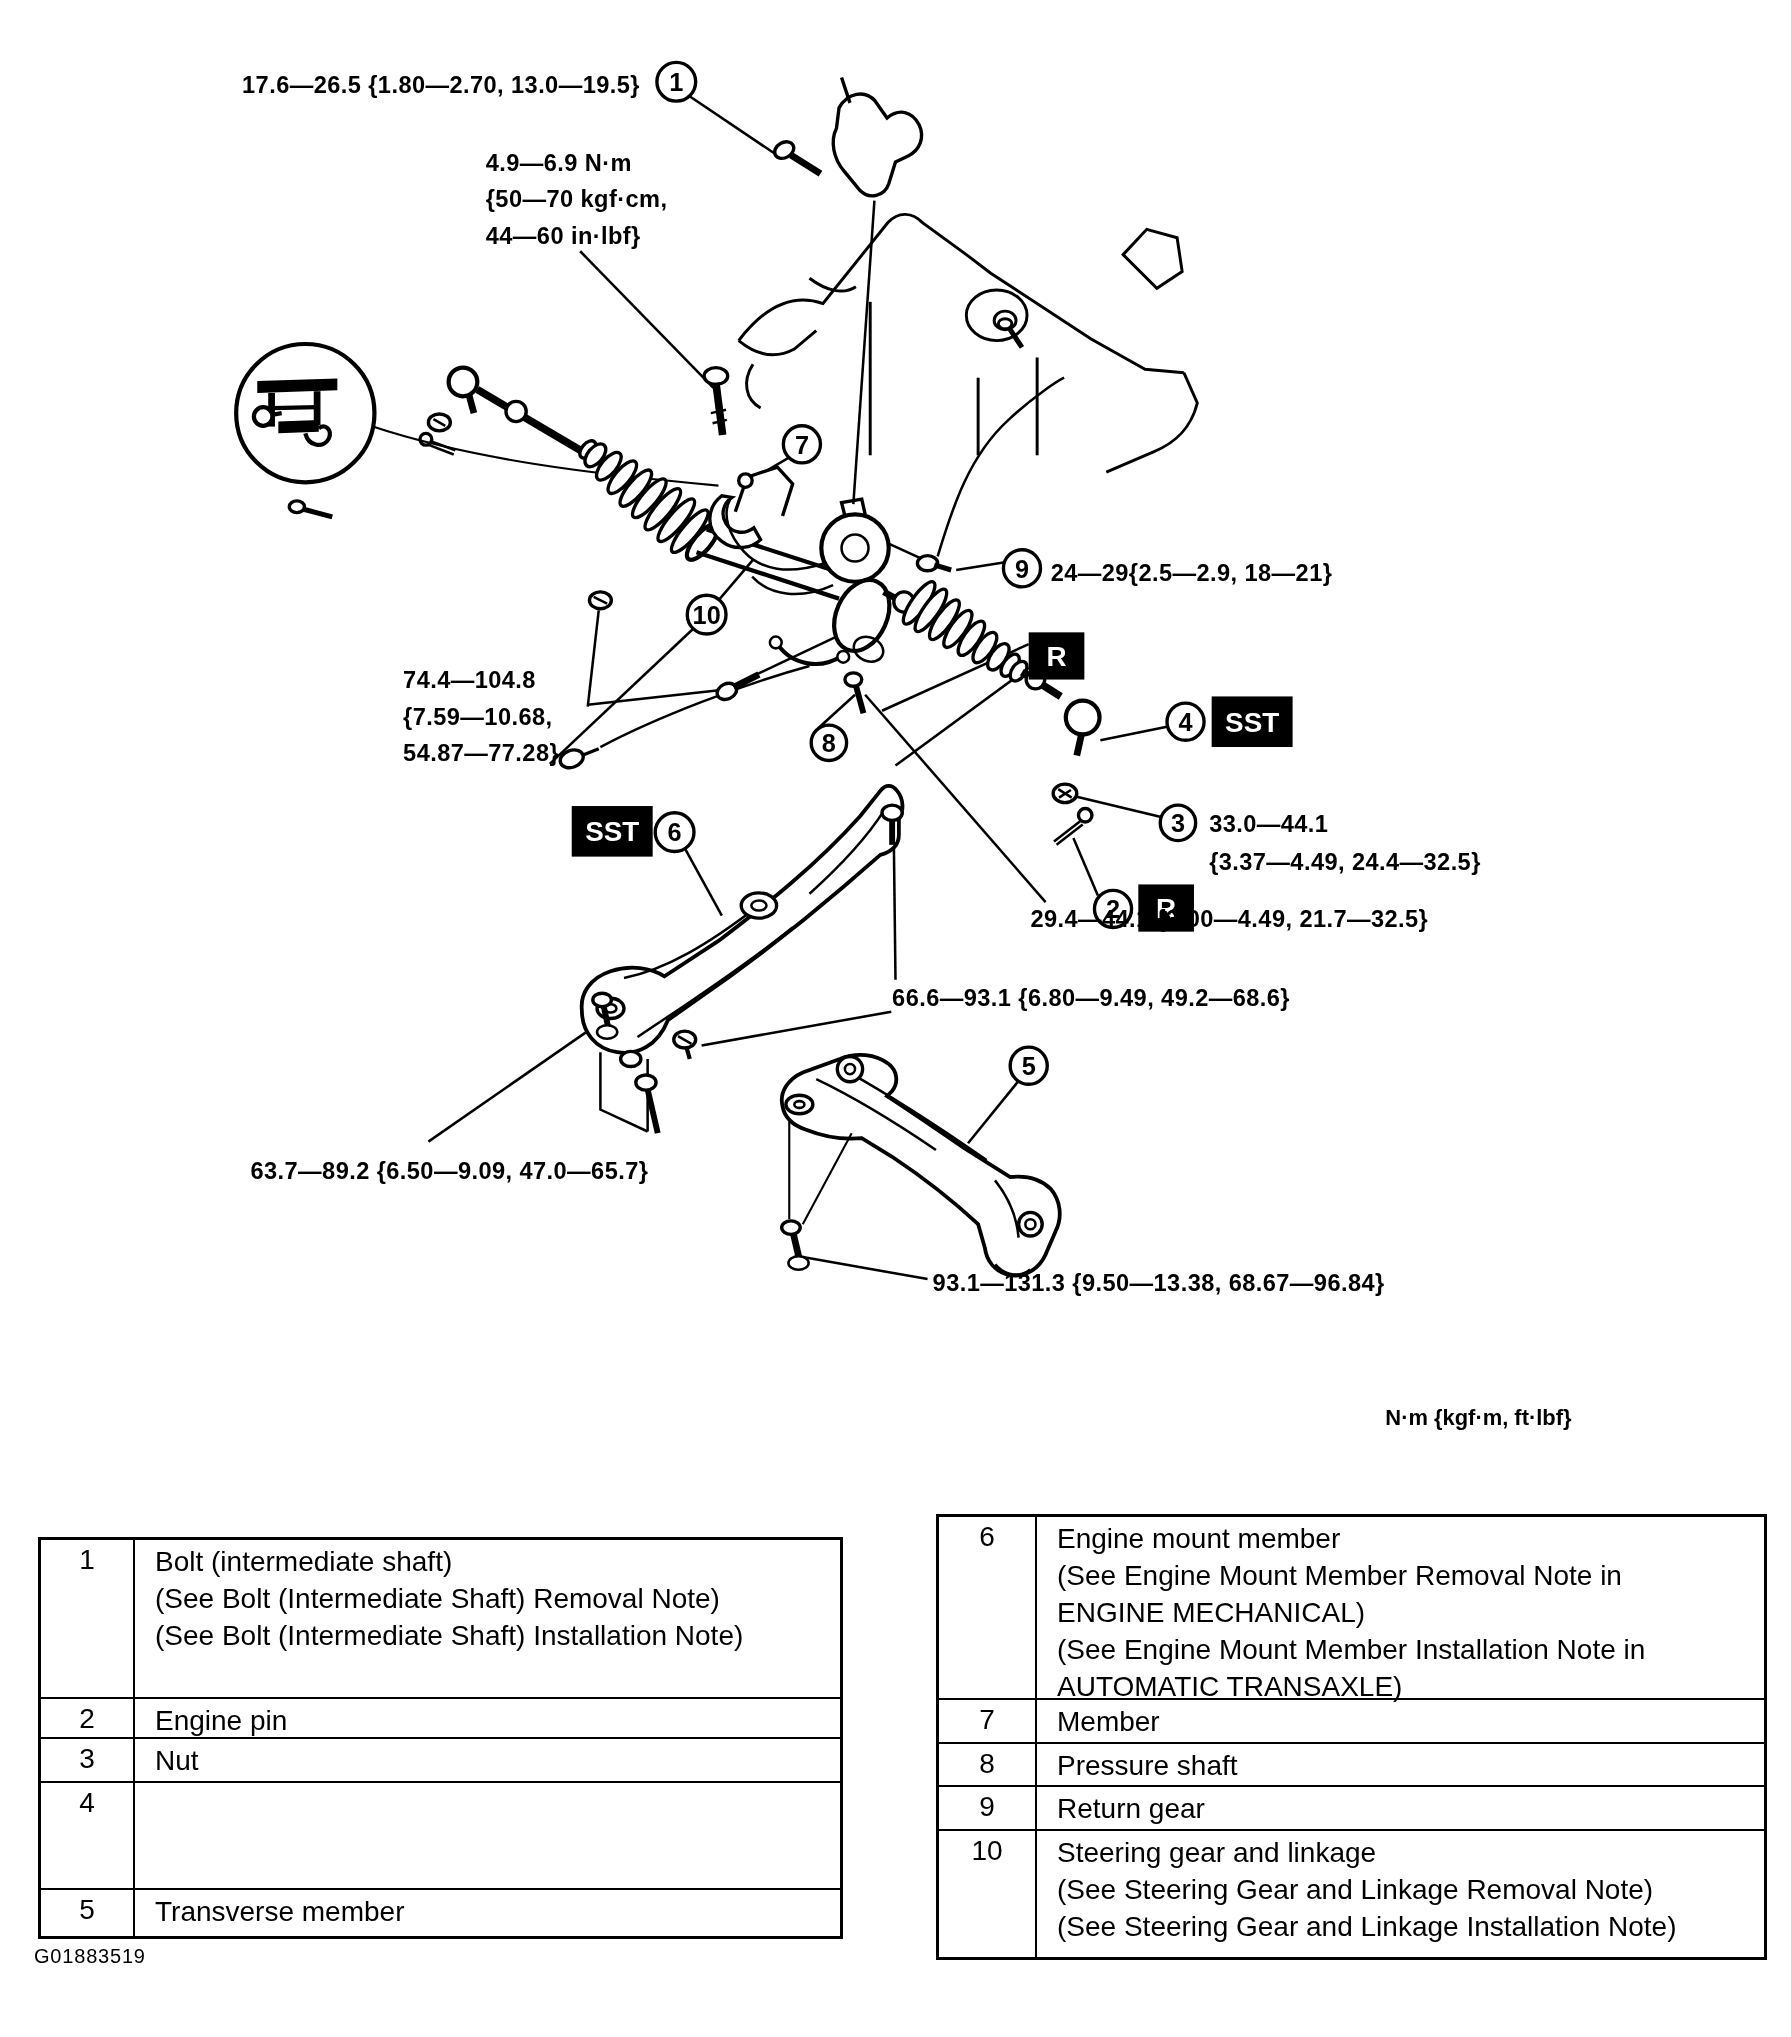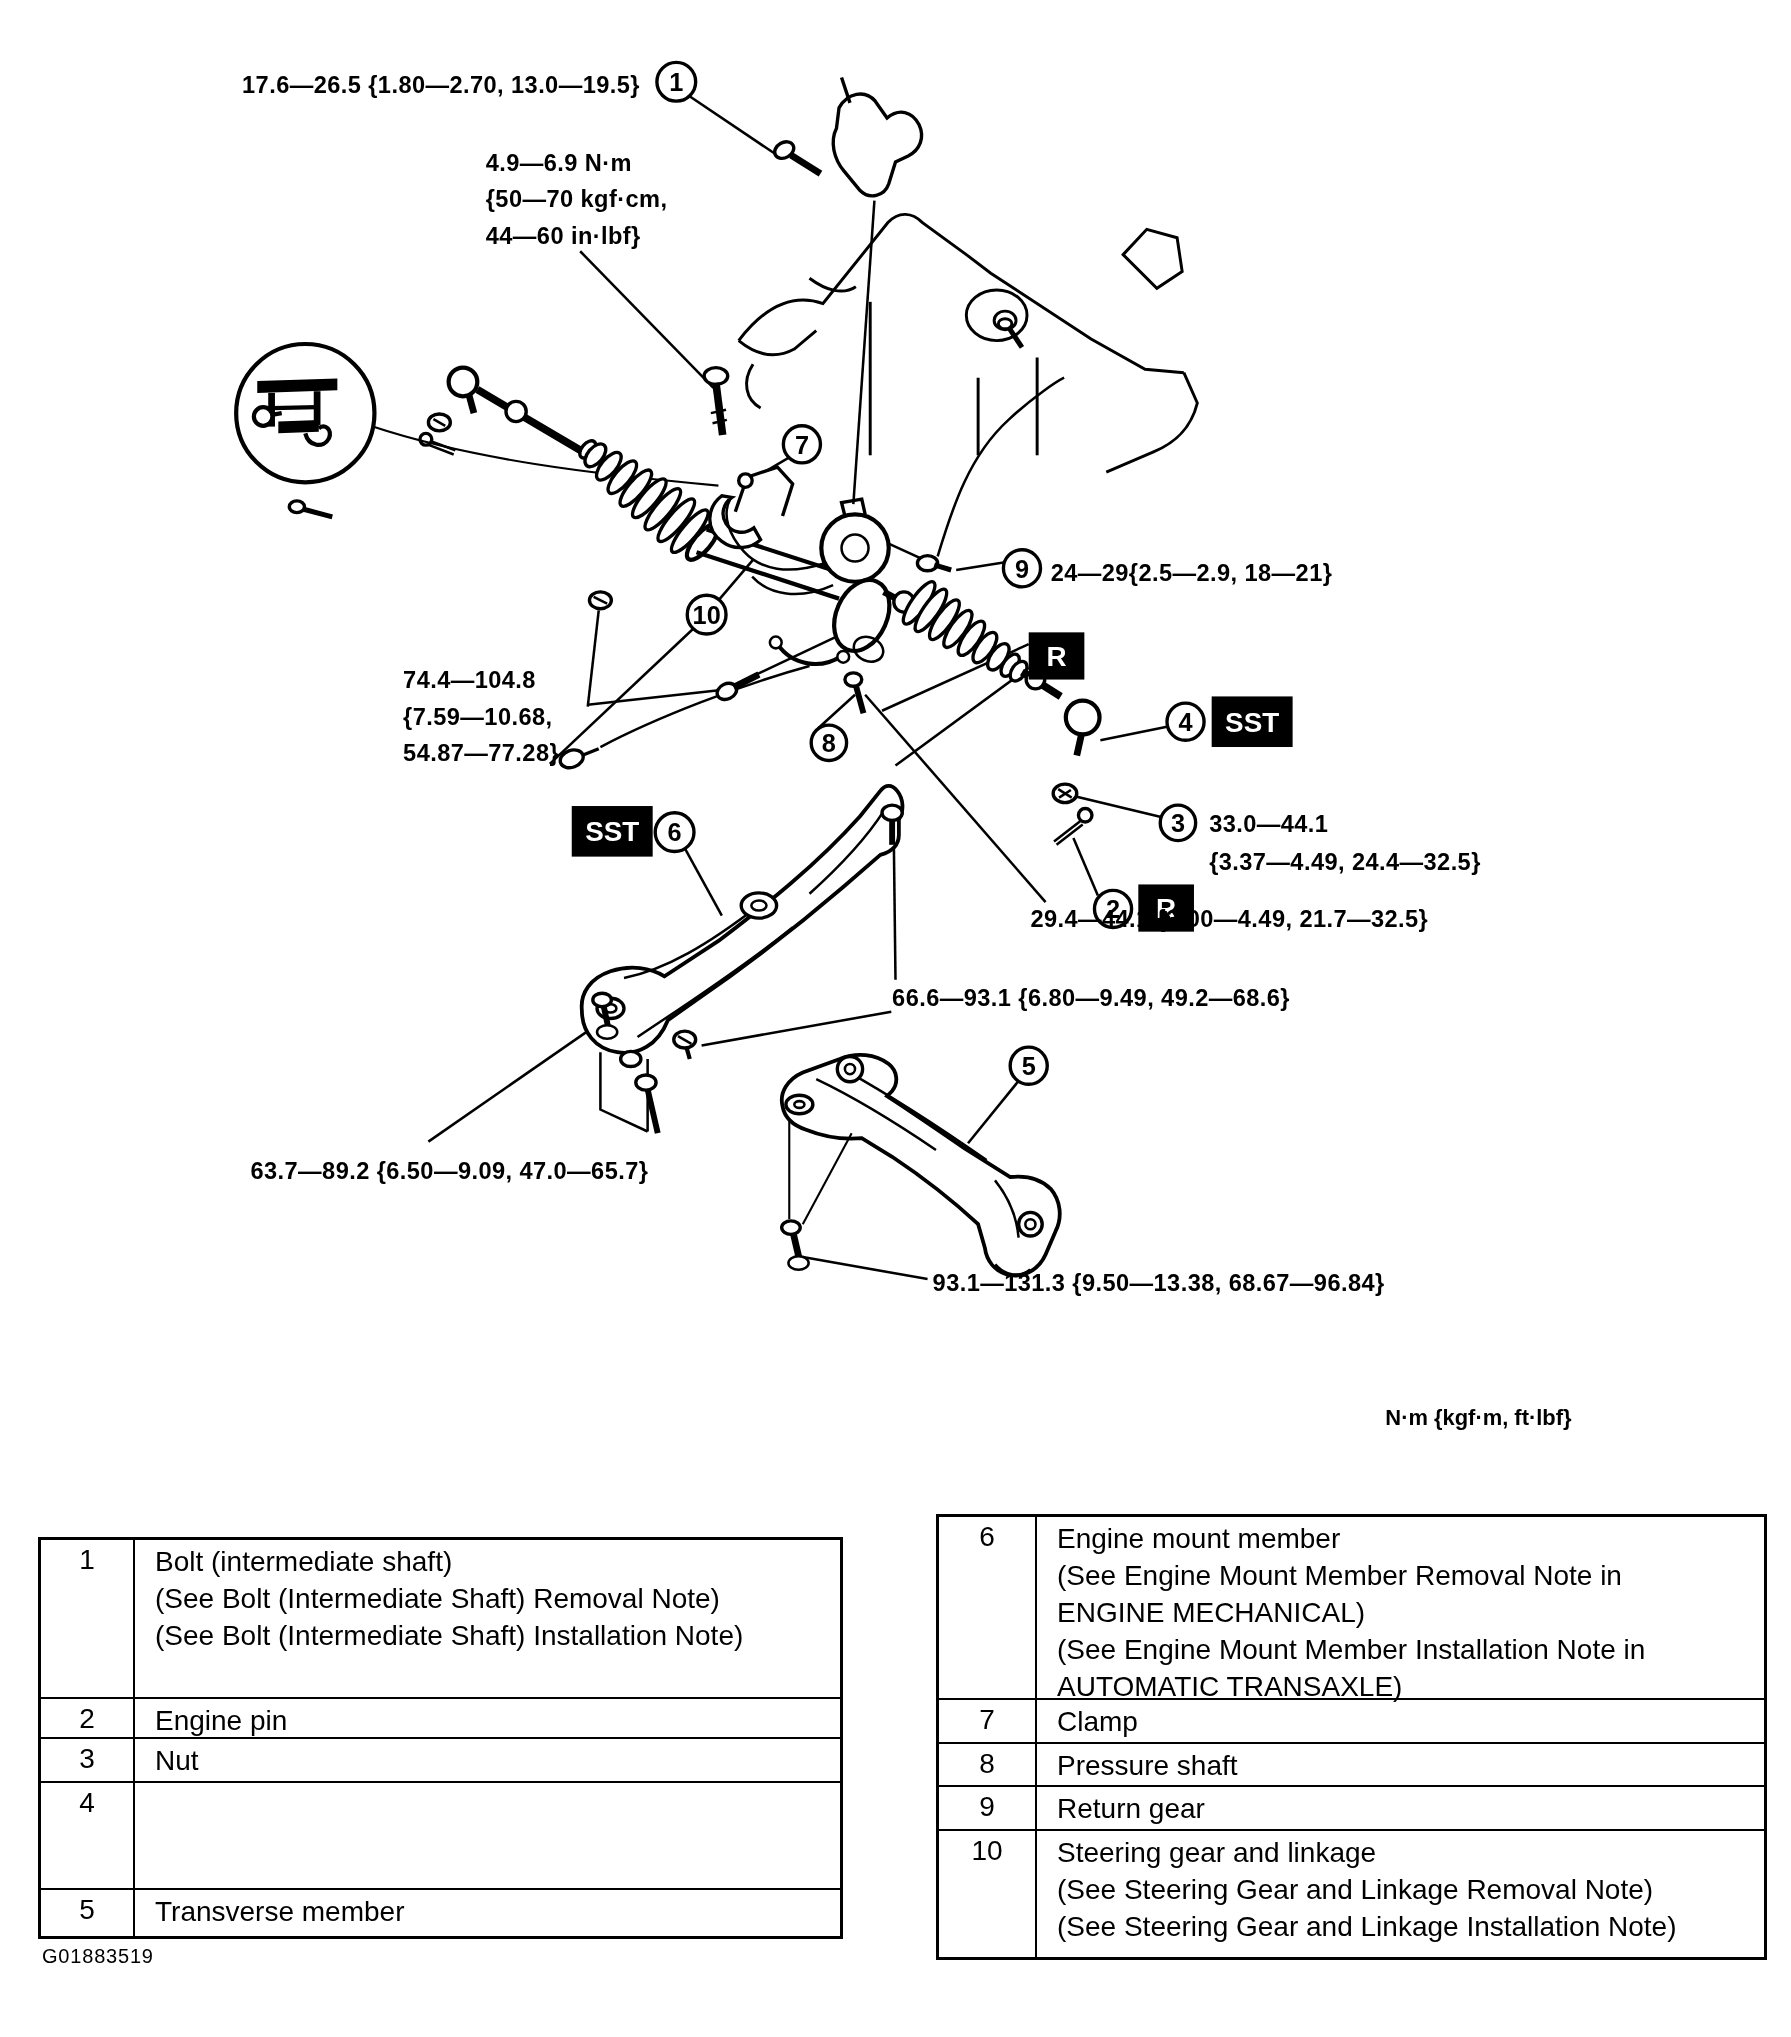--- a/index.html
+++ b/index.html
@@ -48,21 +48,21 @@
     line-height:37px;
     padding:3.4px 6.7px 0 20px;
     white-space:pre-line;
   }
   
   .lt-r1{height:159px}.lt-r2{height:40px}.lt-r3{height:44px}.lt-r4{height:107px}.lt-r5{height:46px}
   
   .rt-r1{height:183px}.rt-r2{height:44px}.rt-r3{height:43px}.rt-r4{height:44px}.rt-r5{height:126px}
 
   .footer-code{
-    position:absolute;left:42px;top:1945px;
+    position:absolute;left:34px;top:1945px;
     font-size:20px;font-weight:500;letter-spacing:0.8px;
   }
 </style>
 </head>
 <body>
 
 <div class="canvas">
 
 <svg width="1791" height="2037" viewBox="0 0 2124 2416">
 
@@ -406,21 +406,21 @@
     <div class="row rt-r1">
       <div class="numcell">6</div>
       <div class="desccell">Engine mount member
 (See Engine Mount Member Removal Note in
 ENGINE MECHANICAL)
 (See Engine Mount Member Installation Note in
 AUTOMATIC TRANSAXLE)</div>
     </div>
     <div class="row rt-r2">
       <div class="numcell">7</div>
-      <div class="desccell">Clamp</div>
+      <div class="desccell">Member</div>
     </div>
     <div class="row rt-r3">
       <div class="numcell">8</div>
       <div class="desccell">Pressure shaft</div>
     </div>
     <div class="row rt-r4">
       <div class="numcell">9</div>
       <div class="desccell">Return gear</div>
     </div>
     <div class="row rt-r5">

